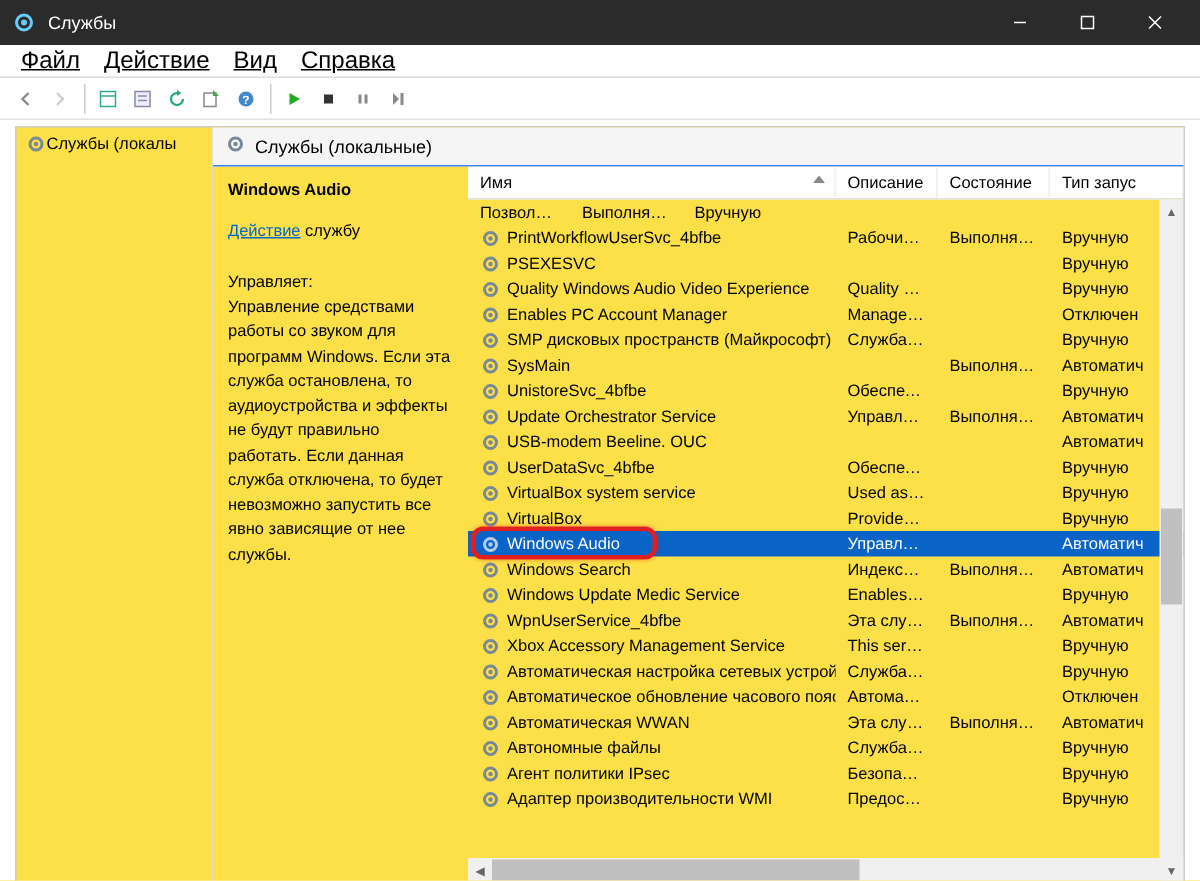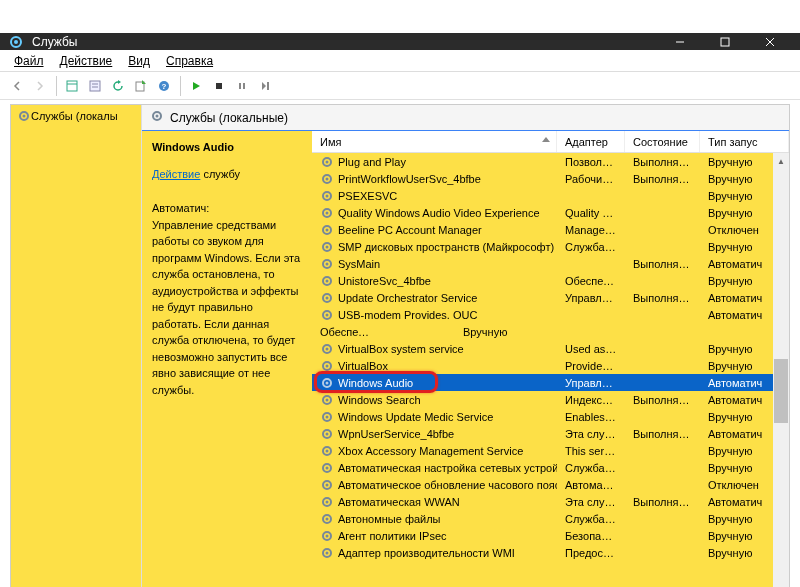--- a/index.html
+++ b/index.html
@@ -1,25 +1,25 @@
 <!DOCTYPE html>
 <html><head>
 <meta charset="utf-8">
 <style>
   * { box-sizing: border-box; margin: 0; padding: 0; }
   body { font-family: "Segoe UI", Tahoma, sans-serif; background: #fff; width: 800px; height: 587px; overflow: hidden; position: relative; }
 
   
-  .titlebar { height: 17px; background: #2b2b2b; color: #fff; display: flex; align-items: center; padding: 0 8px; font-size: 12px; margin-top: 33px; }
+  .titlebar { height: 30px; background: #2b2b2b; color: #fff; display: flex; align-items: center; padding: 0 8px; font-size: 12px; }
   .titlebar .icon { width: 16px; height: 16px; margin-right: 8px; display:inline-flex; align-items:center; justify-content:center;}
   .titlebar .title { flex: 1; }
   .titlebar .winbtn { width: 45px; height: 30px; display: flex; align-items: center; justify-content: center; color: #fff; }
 
   
-  .menubar { height: 22px; display: flex; align-items: center; padding: 0 6px; font-size: 12px; border-bottom: 1px solid #ddd; }
+  .menubar { height: 22px; display: flex; align-items: center; padding: 0 6px; font-size: 16px; border-bottom: 1px solid #ddd; }
   .menubar .menuitem { padding: 2px 8px; cursor: default; }
   .menubar .menuitem span.ul { text-decoration: underline; }
 
   
   .toolbar { height: 28px; display: flex; align-items: center; padding: 2px 6px; border-bottom: 1px solid #e0e0e0; gap:0; }
   .tbtn { width: 22px; height: 22px; border: 1px solid transparent; display: flex; align-items: center; justify-content: center; margin-right: 1px; border-radius:2px;}
   .tbtn svg { display:block;}
   .tsep { width: 1px; height: 20px; background: #ccc; margin: 0 4px; }
 
   
@@ -205,50 +205,43 @@
       <span>Службы (локальные)</span>
     </div>
 
     <div class="content-body">
 
       <div class="detailpane">
         <div class="svc-title">Windows Audio</div>
         <div>
           <a href="#">Действие</a><span> службу</span>
         </div>
-        <div class="desc-label">Автоматич:</div>
+        <div class="desc-label">Управляет:</div>
         <div>Управление средствами работы со звуком для программ Windows. Если эта служба остановлена, то аудиоустройства и эффекты не будут правильно работать. Если данная служба отключена, то будет невозможно запустить все явно зависящие от нее службы.</div>
       </div>
 
       <div class="listpane">
         <div class="listheader">
           <div class="col col-name">
               <span>Имя</span>
               <span class="sort-arrow"></span>
             </div>
           <div class="col col-desc">
-              <span>Адаптер</span>
+              <span>Описание</span>
             </div>
           <div class="col col-state">
               <span>Состояние</span>
             </div>
           <div class="col col-startup">
               <span>Тип запус</span>
             </div>
         </div>
         <div class="listrows" id="listrows">
 
           <div class="row">
-              <div class="cell cell-name">
-                <span class="gear"><svg width="14" height="14" viewBox="0 0 14 14">
-                    <circle cx="7" cy="7" r="4" fill="none" stroke="#789" stroke-width="2"></circle>
-                    <circle cx="7" cy="7" r="1.5" fill="#789"></circle>
-                  </svg></span>
-                <span>Plug and Play</span>
-              </div>
               <div class="cell cell-desc">Позволяет...</div>
               <div class="cell cell-state">Выполняется</div>
               <div class="cell cell-startup">Вручную</div>
             </div>
             <div class="row">
               <div class="cell cell-name">
                 <span class="gear"><svg width="14" height="14" viewBox="0 0 14 14">
                     <circle cx="7" cy="7" r="4" fill="none" stroke="#789" stroke-width="2"></circle>
                     <circle cx="7" cy="7" r="1.5" fill="#789"></circle>
                   </svg></span>
@@ -281,21 +274,21 @@
               <div class="cell cell-desc">Quality Wi...</div>
               <div class="cell cell-state"></div>
               <div class="cell cell-startup">Вручную</div>
             </div>
             <div class="row">
               <div class="cell cell-name">
                 <span class="gear"><svg width="14" height="14" viewBox="0 0 14 14">
                     <circle cx="7" cy="7" r="4" fill="none" stroke="#789" stroke-width="2"></circle>
                     <circle cx="7" cy="7" r="1.5" fill="#789"></circle>
                   </svg></span>
-                <span>Beeline PC Account Manager</span>
+                <span>Enables PC Account Manager</span>
               </div>
               <div class="cell cell-desc">Manages p...</div>
               <div class="cell cell-state"></div>
               <div class="cell cell-startup">Отключен</div>
             </div>
             <div class="row">
               <div class="cell cell-name">
                 <span class="gear"><svg width="14" height="14" viewBox="0 0 14 14">
                     <circle cx="7" cy="7" r="4" fill="none" stroke="#789" stroke-width="2"></circle>
                     <circle cx="7" cy="7" r="1.5" fill="#789"></circle>
@@ -341,27 +334,34 @@
               <div class="cell cell-desc">Управляет...</div>
               <div class="cell cell-state">Выполняется</div>
               <div class="cell cell-startup">Автоматич</div>
             </div>
             <div class="row">
               <div class="cell cell-name">
                 <span class="gear"><svg width="14" height="14" viewBox="0 0 14 14">
                     <circle cx="7" cy="7" r="4" fill="none" stroke="#789" stroke-width="2"></circle>
                     <circle cx="7" cy="7" r="1.5" fill="#789"></circle>
                   </svg></span>
-                <span>USB-modem Provides. OUC</span>
+                <span>USB-modem Beeline. OUC</span>
               </div>
               <div class="cell cell-desc"></div>
               <div class="cell cell-state"></div>
               <div class="cell cell-startup">Автоматич</div>
             </div>
             <div class="row">
+              <div class="cell cell-name">
+                <span class="gear"><svg width="14" height="14" viewBox="0 0 14 14">
+                    <circle cx="7" cy="7" r="4" fill="none" stroke="#789" stroke-width="2"></circle>
+                    <circle cx="7" cy="7" r="1.5" fill="#789"></circle>
+                  </svg></span>
+                <span>UserDataSvc_4bfbe</span>
+              </div>
               <div class="cell cell-desc">Обеспечи...</div>
               <div class="cell cell-state"></div>
               <div class="cell cell-startup">Вручную</div>
             </div>
             <div class="row">
               <div class="cell cell-name">
                 <span class="gear"><svg width="14" height="14" viewBox="0 0 14 14">
                     <circle cx="7" cy="7" r="4" fill="none" stroke="#789" stroke-width="2"></circle>
                     <circle cx="7" cy="7" r="1.5" fill="#789"></circle>
                   </svg></span>

